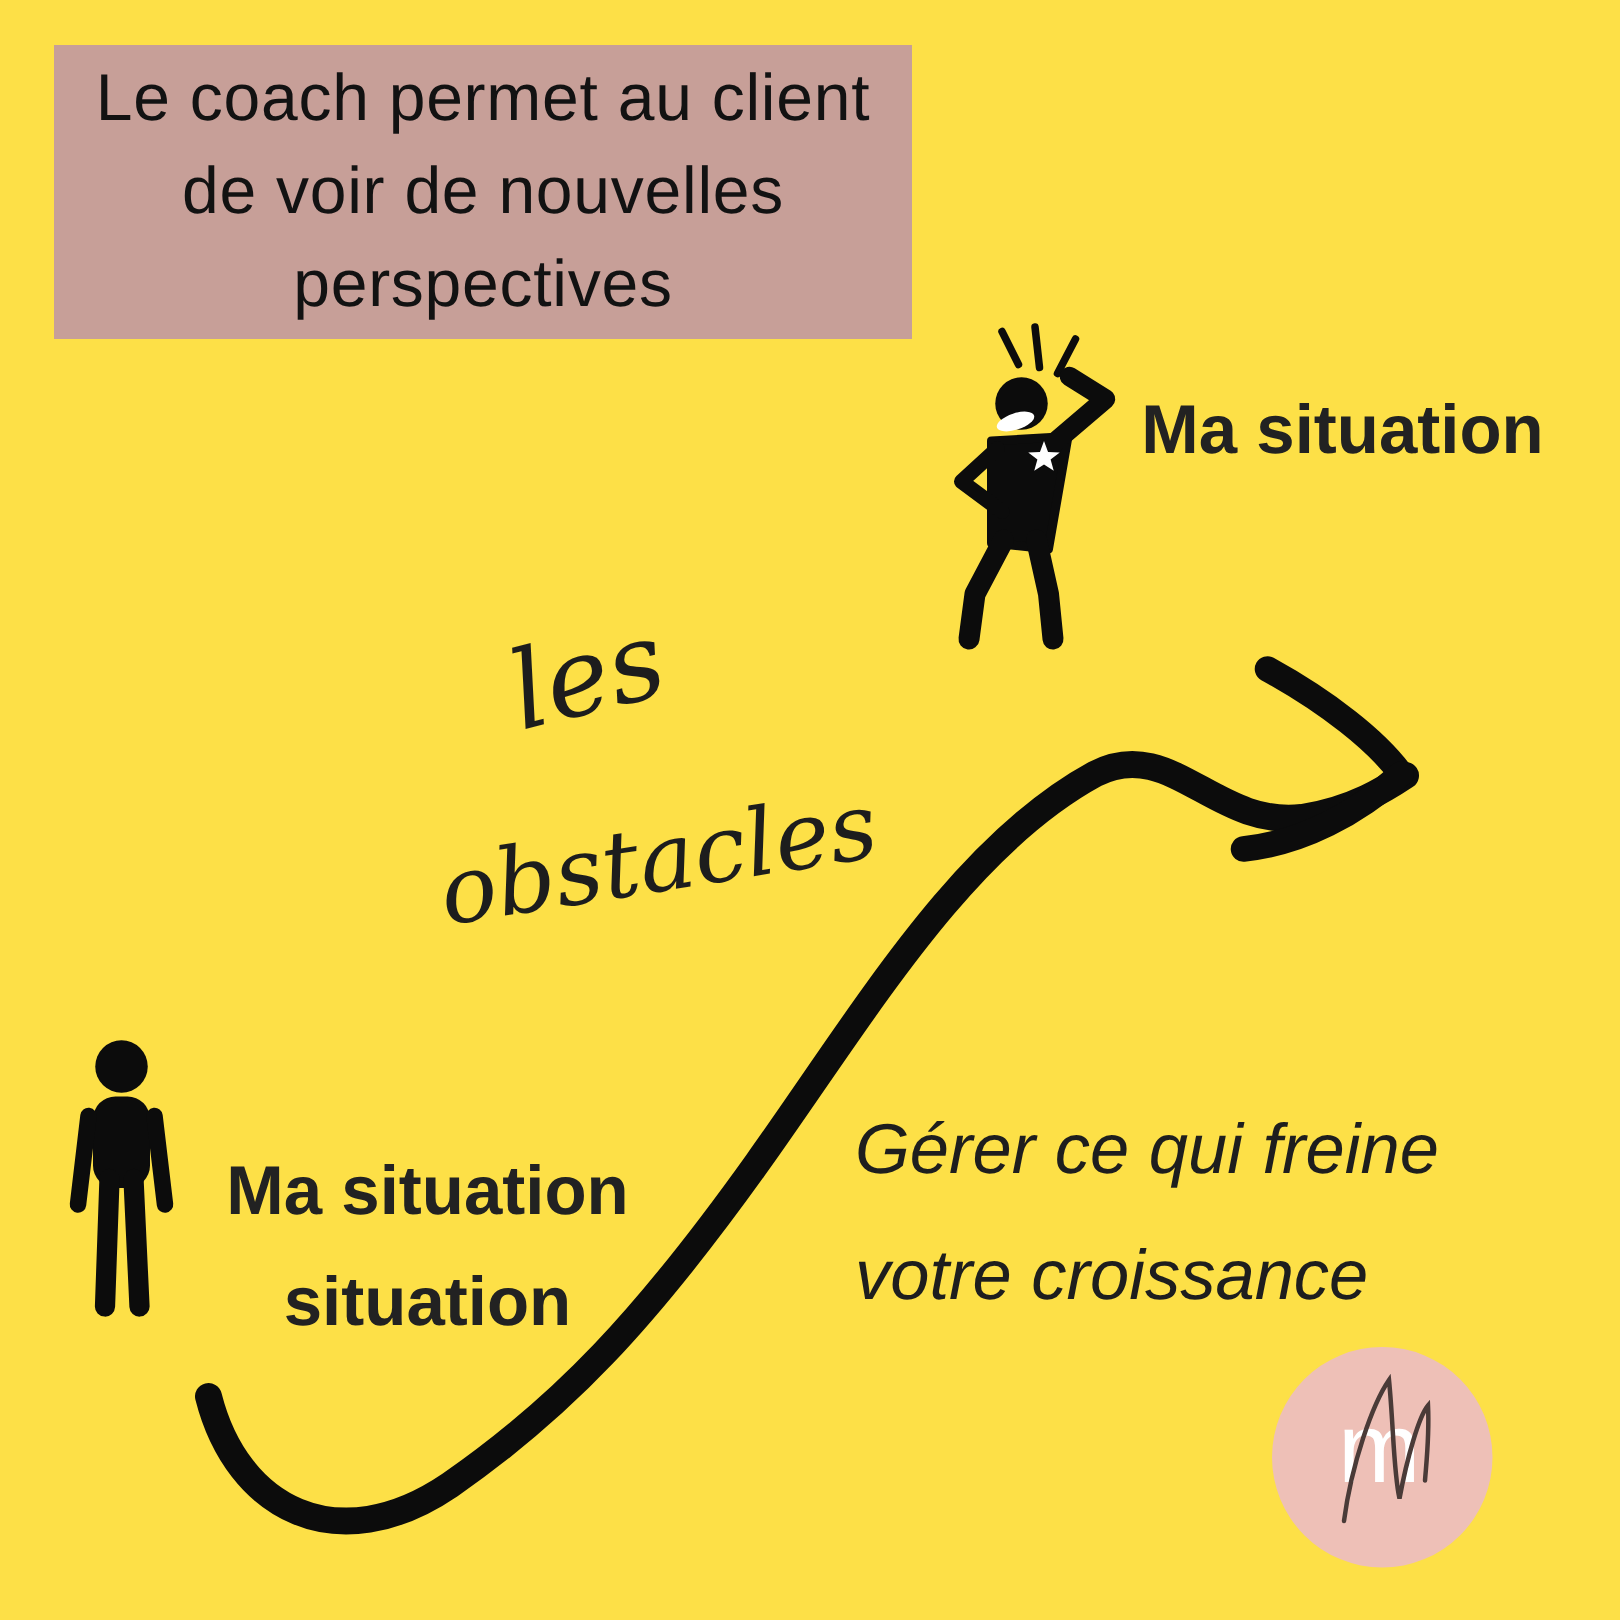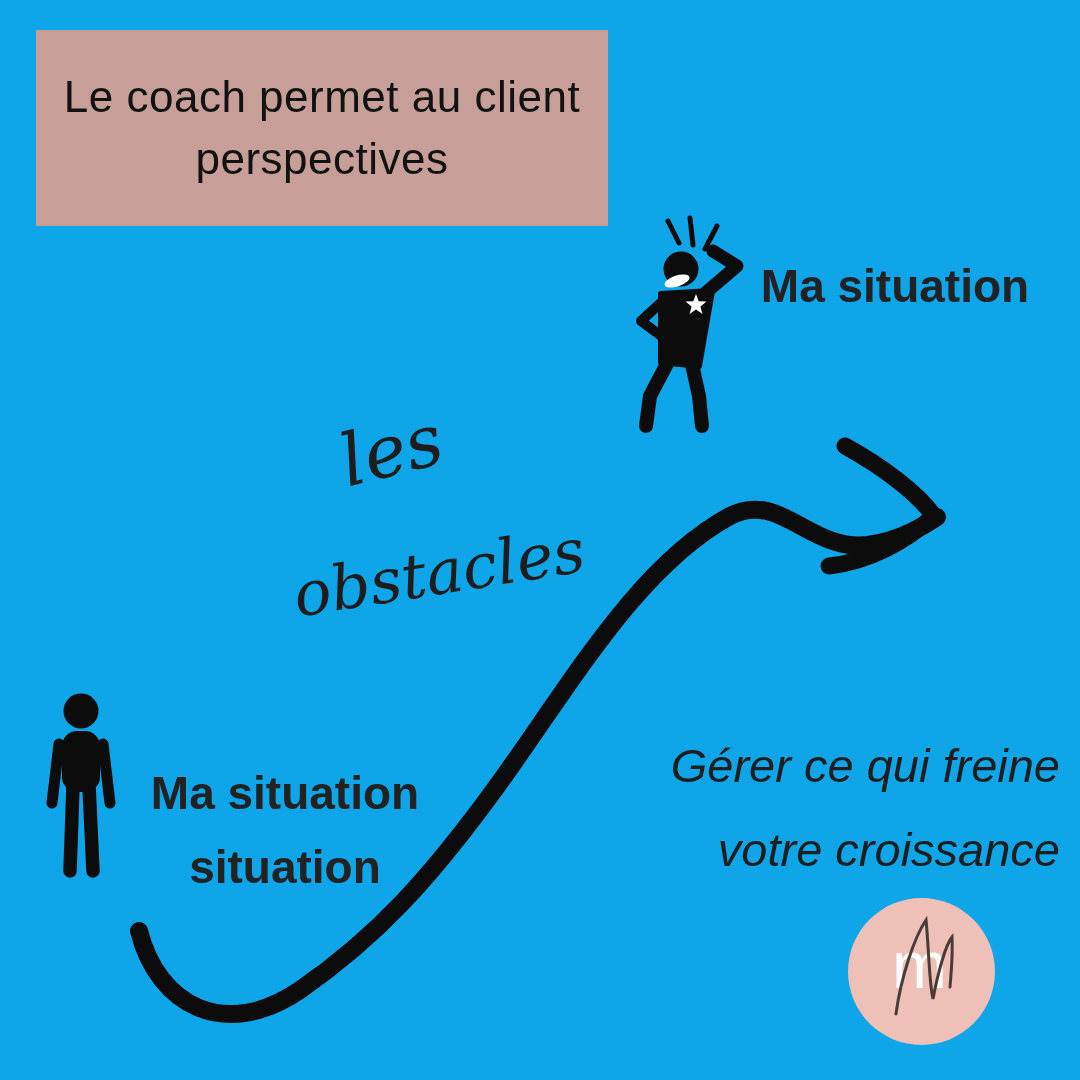--- a/index.html
+++ b/index.html
@@ -1,18 +1,18 @@
 <!DOCTYPE html>
 <html><head>
 <meta charset="utf-8">
 <style>
   html,body{margin:0;padding:0;background:#ffffff;}
   .canvas{
     position:relative;width:1080px;height:1080px;overflow:hidden;
-    background:#0ea5e9;font-family:"Liberation Sans",sans-serif;color:#1f1f1f;
+    background:#fde047;font-family:"Liberation Sans",sans-serif;color:#1f1f1f;
   }
   
   .banner{
     position:absolute;left:36px;top:30px;width:572px;height:196px;
     background:#c79f98;display:flex;flex-direction:column;justify-content:center;
     text-align:center;
   }
   .banner-line{
     font-size:44px;line-height:62px;color:#121212;font-weight:400;
     letter-spacing:.5px;
@@ -28,40 +28,41 @@
   .lbl-current{left:130px;top:756px;width:310px;line-height:74px;}
   
   .script{
     position:absolute;z-index:3;font-family:"DejaVu Serif",serif;
     font-style:italic;font-weight:400;color:#1d1d1d;white-space:nowrap;
   }
   .script-les{left:340px;top:408px;font-size:72px;transform:rotate(-14deg);}
   .script-obstacles{left:292px;top:536px;font-size:62px;transform:rotate(-9deg);}
   
   .caption{
-    position:absolute;z-index:3;left:570px;top:724px;width:490px;text-align:right;
+    position:absolute;z-index:3;left:570px;top:724px;width:490px;text-align:left;
     font-style:italic;font-weight:300;font-size:47px;line-height:84px;color:#1e1e1e;
   }
   
   .logo{
     position:absolute;z-index:1;left:848px;top:898px;width:147px;height:147px;
     border-radius:50%;background:#eec0b7;
   }
   .logo-m{
     position:absolute;left:44px;top:34px;font-size:66px;line-height:1;
     font-weight:300;color:#ffffff;font-family:"Liberation Sans",sans-serif;
   }
 </style>
 </head>
 <body>
 
 <div class="canvas">
 
   <div class="banner">
     <div class="banner-line">Le coach permet au client</div>
+    <div class="banner-line">de voir de nouvelles</div>
     <div class="banner-line">perspectives</div>
   </div>
 
   <div class="logo">
     <span class="logo-m">m</span>
   </div>
 
   <svg class="art" viewBox="0 0 1080 1080" fill="none" stroke="none">
 
     <g stroke="#0c0c0c" stroke-linecap="round" stroke-linejoin="round" fill="none">

